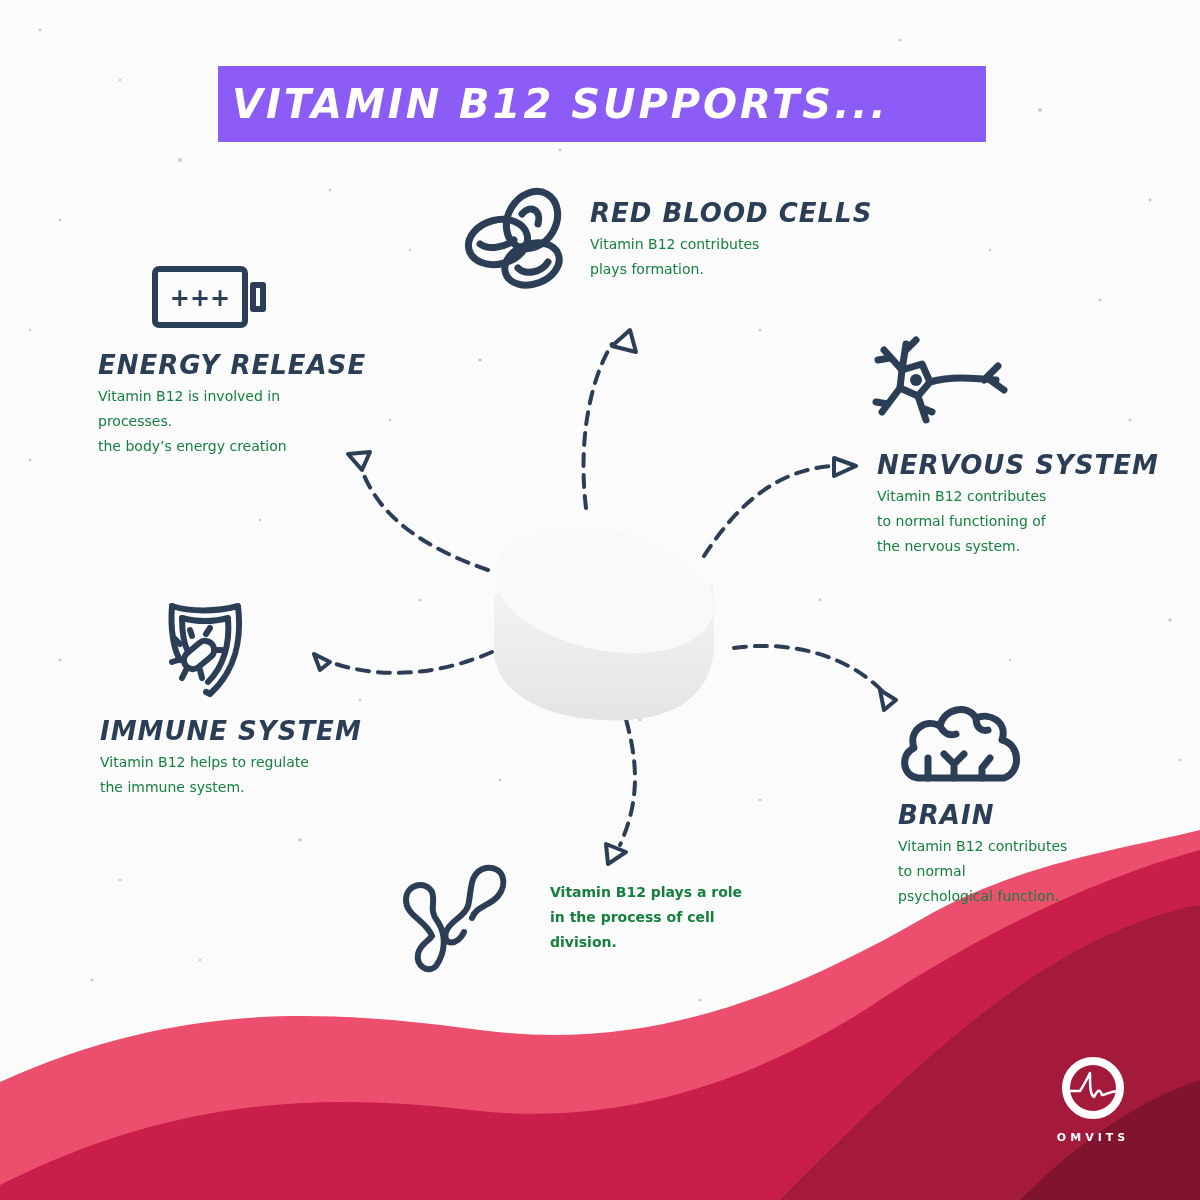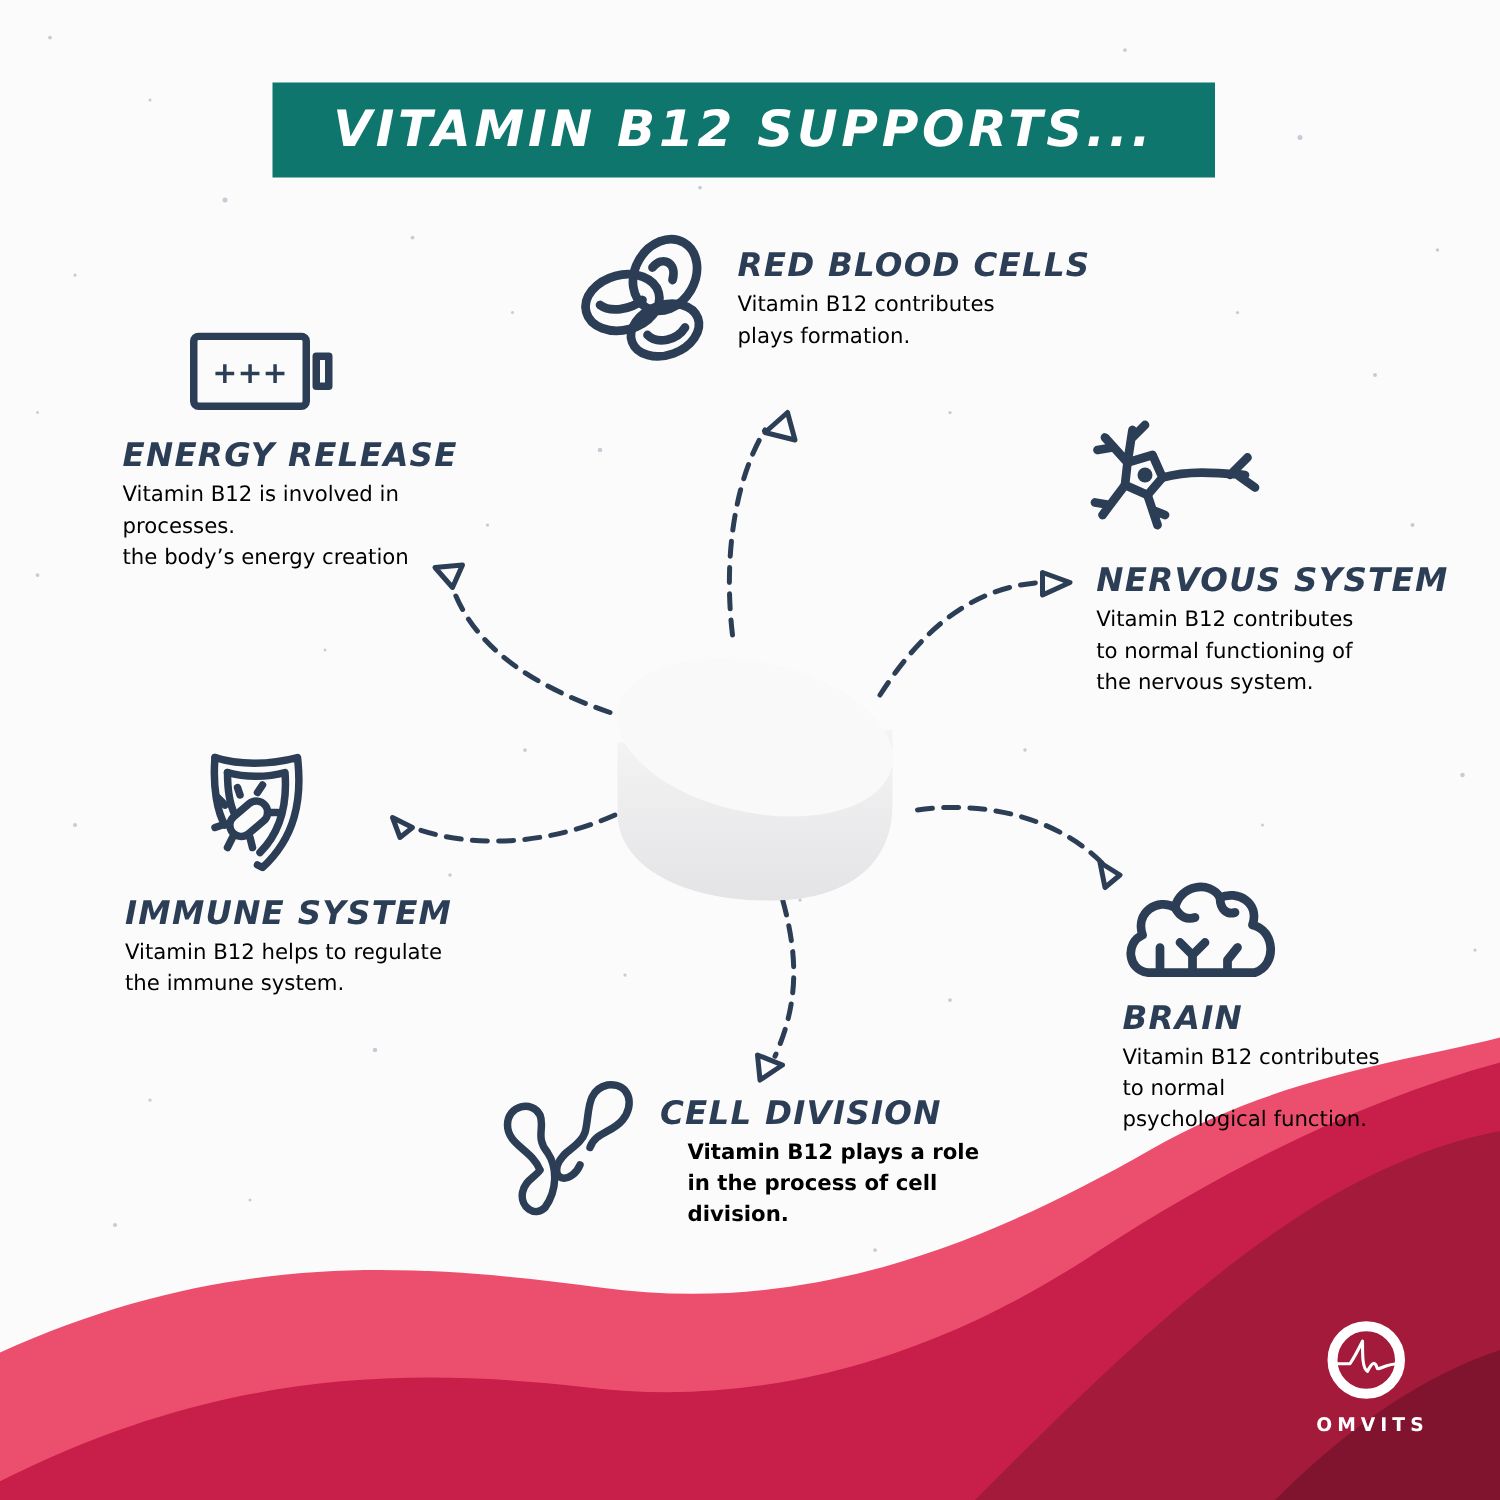--- a/index.html
+++ b/index.html
@@ -1,28 +1,28 @@
 <!DOCTYPE html>
 <html><head>
 <meta charset="utf-8">
 <style>
   html,body{margin:0;padding:0;}
   body{width:1200px;height:1200px;position:relative;overflow:hidden;background:#fbfbfc;font-family:"DejaVu Sans",sans-serif;color:#2c3e55;}
   .speckles{position:absolute;inset:0;pointer-events:none;}
-  .banner{position:absolute;left:218px;top:66px;width:754px;height:76px;background:#0f766e;display:flex;align-items:center;justify-content:center;}
+  .banner{position:absolute;left:218px;top:66px;width:754px;height:76px;background:#8b5cf6;display:flex;align-items:center;justify-content:flex-start;padding-left:14px;}
   .banner-text{color:#fff;font-family:"DejaVu Sans",sans-serif;font-weight:bold;font-style:italic;font-size:40px;letter-spacing:3px;}
   .block{position:absolute;}
   .heading{font-family:"DejaVu Sans",sans-serif;font-weight:bold;font-style:italic;font-size:26px;letter-spacing:1px;color:#2c3e55;white-space:nowrap;}
-  .desc{font-family:"DejaVu Sans",sans-serif;font-size:17px;line-height:25px;color:#000000;margin-top:4px;}
+  .desc{font-family:"DejaVu Sans",sans-serif;font-size:14px;line-height:25px;color:#15803d;margin-top:4px;}
   .icon{position:absolute;}
   svg.lines{position:absolute;left:0;top:0;}
   .pill{position:absolute;left:488px;top:524px;width:232px;height:200px;}
   .waves{position:absolute;left:0;top:0;}
   .logo{position:absolute;left:1053px;top:1055px;width:80px;text-align:center;}
-  .logo-text{color:#fff;font-family:"DejaVu Sans",sans-serif;font-weight:bold;font-size:15px;letter-spacing:4px;margin-top:6px;}
+  .logo-text{color:#fff;font-family:"DejaVu Sans",sans-serif;font-weight:bold;font-size:11px;letter-spacing:4px;margin-top:6px;}
 </style>
 </head>
 <body>
 
 <svg class="speckles" width="1200" height="1200">
   <g fill="#9aa6b8" opacity="0.55">
     <circle cx="40" cy="30" r="1.5"></circle>
       <circle cx="120" cy="80" r="1.2"></circle>
       <circle cx="180" cy="160" r="2"></circle>
       <circle cx="60" cy="220" r="1.3"></circle>
@@ -190,21 +190,20 @@
   </div>
 </div>
 
 <div class="icon" style="left:402px;top:862px;">
   <svg width="110" height="112" viewBox="0 0 110 112" fill="none" stroke="#2c3e55" stroke-width="6" stroke-linecap="round">
     <path d="M30,74 C24,58 4,54 4,38 C4,22 24,18 30,30 C34,40 26,48 36,60 C44,72 44,90 34,104 C26,112 14,104 16,92 C18,82 26,80 30,74"></path>
     <path d="M62,70 C56,84 40,84 44,70 C48,58 62,56 66,44 C70,30 66,10 84,6 C102,4 106,22 96,34 C88,44 74,44 70,56"></path>
   </svg>
 </div>
 <div class="block" style="left:528px;top:876px;">
-  <div class="heading">CELL DIVISION</div>
   <div class="desc" style="margin-left:22px;font-weight:bold;">
     <div>Vitamin B12 plays a role</div>
     <div>in the process of cell</div>
     <div>division.</div>
   </div>
 </div>
 
 <div class="logo">
   <svg width="66" height="66" viewBox="0 0 66 66">
     <circle cx="33" cy="33" r="27" fill="none" stroke="#fff" stroke-width="8"></circle>

